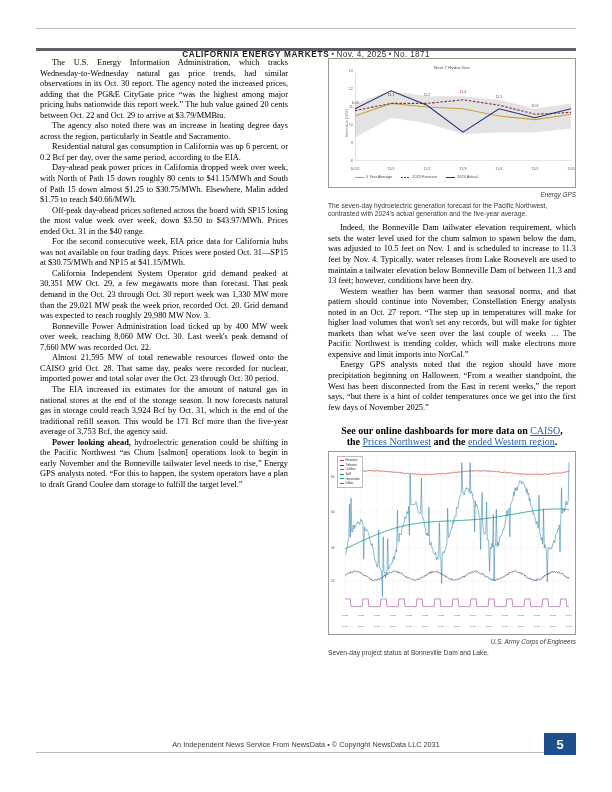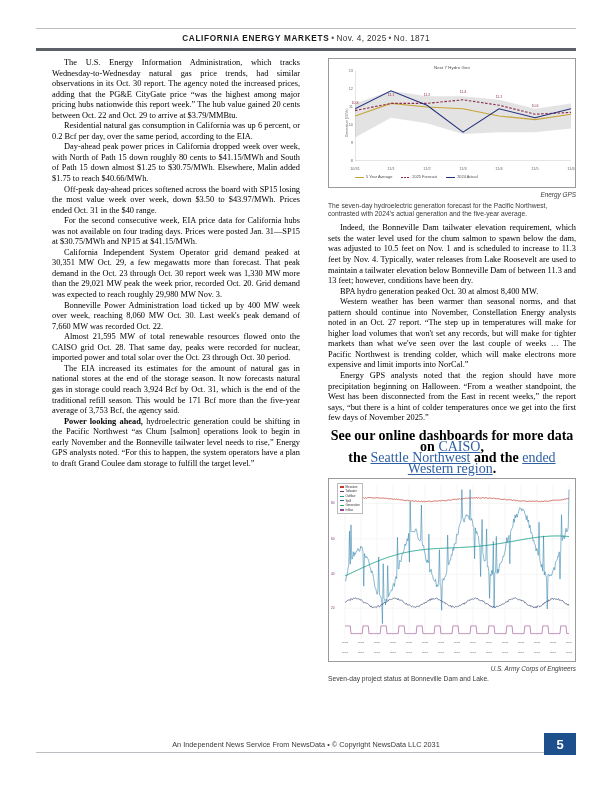--- a/index.html
+++ b/index.html
@@ -19,38 +19,38 @@
     position: absolute; left: 36px; top: 28px; width: 540px;
     text-align: center;
   }
   .masthead-rule-top {
     position: absolute; left: 36px; top: 28px; width: 540px; height: 1px;
     background: #b9bcc0;
   }
   .masthead-text {
     font-family: "Liberation Sans", sans-serif;
     font-size: 8.2px; letter-spacing: 0.35px;
-    color: #1a1a1a; padding-top: 6px; white-space: nowrap;
+    color: #1a1a1a; padding-top: 22px; white-space: nowrap;
   }
   .masthead-text .pub { font-weight: bold; letter-spacing: 0.7px; }
   .masthead-text .sep { color: #555; padding: 0 2px; }
   .masthead-text .meta { font-weight: normal; color: #333; }
   .masthead-rule-bottom {
     position: absolute; left: 36px; top: 48px; width: 540px; height: 2.6px;
     background: #5d6066;
   }
 
   
   .col {
     position: absolute; top: 58px; width: 248px;
     font-size: 8.35px; line-height: 10.55px;
     text-align: justify; text-justify: inter-word;
     hyphens: manual;
   }
-  .col-left  { left: 52px; font-family: Liberation Serif, serif; }
+  .col-left  { left: 40px; font-family: Liberation Serif, serif; }
   .col-right { left: 328px; }
 
   .col p { margin: 0; text-indent: 12px; }
   .col p b { font-weight: bold; }
 
   
   .figure { width: 248px; }
   .fig-box {
     border: 0.8px solid #9a9a9a;
     background: #ffffff;
@@ -138,22 +138,22 @@
   .c2-xtick {
     position: absolute; bottom: 2px;
     font-family: "Liberation Sans", sans-serif;
     font-size: 2.4px; color: #555;
     transform: translateX(-50%); text-align: center; white-space: nowrap;
   }
 
   
   .promo {
     text-align: center; font-weight: bold;
-    font-size: 14px; line-height: 11px;
-    margin-top: 6px; margin-bottom: 4px;
+    font-size: 10px; line-height: 11px;
+    margin-top: 12px; margin-bottom: 4px;
   }
   .promo a, .promo .lnk {
     color: #2e5fa3; text-decoration: underline; font-weight: normal;
   }
 
   
   .footer-rule {
     position: absolute; left: 36px; top: 752px; width: 540px; height: 1px;
     background: #b9bcc0;
   }
@@ -180,24 +180,25 @@
   <div class="masthead-rule-top"></div>
   <div class="masthead">
     <div class="masthead-text">
       <span class="pub">CALIFORNIA ENERGY MARKETS</span><span class="sep">•</span><span class="meta">Nov. 4, 2025</span><span class="sep">•</span><span class="meta">No. 1871</span>
     </div>
   </div>
   <div class="masthead-rule-bottom"></div>
 
   <div class="col col-left">
     <p>The U.S. Energy Information Administration, which tracks Wednesday-to-Wednesday natural gas price trends, had similar observations in its Oct. 30 report. The agency noted the increased prices, adding that the PG&amp;E CityGate price “was the highest among major pricing hubs nationwide this report week.” The hub value gained 20 cents between Oct. 22 and Oct. 29 to arrive at $3.79/MMBtu.</p>
+    <p>The agency also noted there was an increase in heating degree days across the region, particularly in Seattle and Sacramento.</p>
     <p>Residential natural gas consumption in California was up 6 percent, or 0.2 Bcf per day, over the same period, according to the EIA.</p>
     <p>Day-ahead peak power prices in California dropped week over week, with North of Path 15 down roughly 80 cents to $41.15/MWh and South of Path 15 down almost $1.25 to $30.75/MWh. Elsewhere, Malin added $1.75 to reach $40.66/MWh.</p>
     <p>Off-peak day-ahead prices softened across the board with SP15 losing the most value week over week, down $3.50 to $43.97/MWh. Prices ended Oct. 31 in the $40 range.</p>
-    <p>For the second consecutive week, EIA price data for California hubs was not available on four trading days. Prices were posted Jan. 31—SP15 at $30.75/MWh and NP15 at $41.15/MWh.</p>
+    <p>For the second consecutive week, EIA price data for California hubs was not available on four trading days. Prices were posted Oct. 31—SP15 at $30.75/MWh and NP15 at $41.15/MWh.</p>
     <p>California Independent System Operator grid demand peaked at 30,351 MW Oct. 29, a few megawatts more than forecast. That peak demand in the Oct. 23 through Oct. 30 report week was 1,330 MW more than the 29,021 MW peak the week prior, recorded Oct. 20. Grid demand was expected to reach roughly 29,980 MW Nov. 3.</p>
     <p>Bonneville Power Administration load ticked up by 400 MW week over week, reaching 8,060 MW Oct. 30. Last week's peak demand of 7,660 MW was recorded Oct. 22.</p>
     <p>Almost 21,595 MW of total renewable resources flowed onto the CAISO grid Oct. 28. That same day, peaks were recorded for nuclear, imported power and total solar over the Oct. 23 through Oct. 30 period.</p>
     <p>The EIA increased its estimates for the amount of natural gas in national stores at the end of the storage season. It now forecasts natural gas in storage could reach 3,924 Bcf by Oct. 31, which is the end of the traditional refill season. This would be 171 Bcf more than the five-year average of 3,753 Bcf, the agency said.</p>
     <p><b>Power looking ahead,</b><span> hydroelectric generation could be shifting in the Pacific Northwest “as Chum [salmon] operations look to begin in early November and the Bonneville tailwater level needs to rise,” Energy GPS analysts noted. “For this to happen, the system operators have a plan to draft Grand Coulee dam storage to fulfill the target level.”</span></p>
   </div>
 
   <div class="col col-right">
 
     <div class="figure">
@@ -247,27 +248,26 @@
                 <span>2024 Actual</span>
               </span>
             </div>
         </div>
       </div>
       <div class="fig-credit">Energy GPS</div>
       <div class="fig-caption">The seven-day hydroelectric generation forecast for the Pacific Northwest, contrasted with 2024's actual generation and the five-year average.</div>
     </div>
 
     <p style="margin-top:5px">Indeed, the Bonneville Dam tailwater elevation requirement, which sets the water level used for the chum salmon to spawn below the dam, was adjusted to 10.5 feet on Nov. 1 and is scheduled to increase to 11.3 feet by Nov. 4. Typically, water releases from Lake Roosevelt are used to maintain a tailwater elevation below Bonneville Dam of between 11.3 and 13 feet; however, conditions have been dry.</p>
-    <p>BPA hydro generation peaked Oct. 30 at almost 8,400 MW.</p>
     <p>Western weather has been warmer than seasonal norms, and that pattern should continue into November, Constellation Energy analysts noted in an Oct. 27 report. “The step up in temperatures will make for higher load volumes that won't set any records, but will make for tighter markets than what we've seen over the last couple of weeks … The Pacific Northwest is trending colder, which will make electrons more expensive and limit imports into NorCal.”</p>
     <p>Energy GPS analysts noted that the region should have more precipitation beginning on Halloween. “From a weather standpoint, the West has been disconnected from the East in recent weeks,” the report says, “but there is a hint of colder temperatures once we get into the first few days of November 2025.”</p>
 
     <div class="promo">
       <span>See our online dashboards for more data on </span><span class="lnk">CAISO</span><span>,</span><br>
-      <span>the </span><span class="lnk">Seattle Northwest</span><span> and the </span><span class="lnk">ended Western region</span><span>.</span>
+      <span>the </span><span class="lnk">Prices Northwest</span><span> and the </span><span class="lnk">ended Western region</span><span>.</span>
     </div>
 
     <div class="figure">
       <div class="fig-box">
         <div class="chart2-wrap" id="chart2">
           <div class="c2-legend" id="c2legend">
               <div class="li">
                 <span class="sw" style="background: rgb(192, 57, 43);"></span>
                 <span class="lb">Elevation</span>
               </div>

